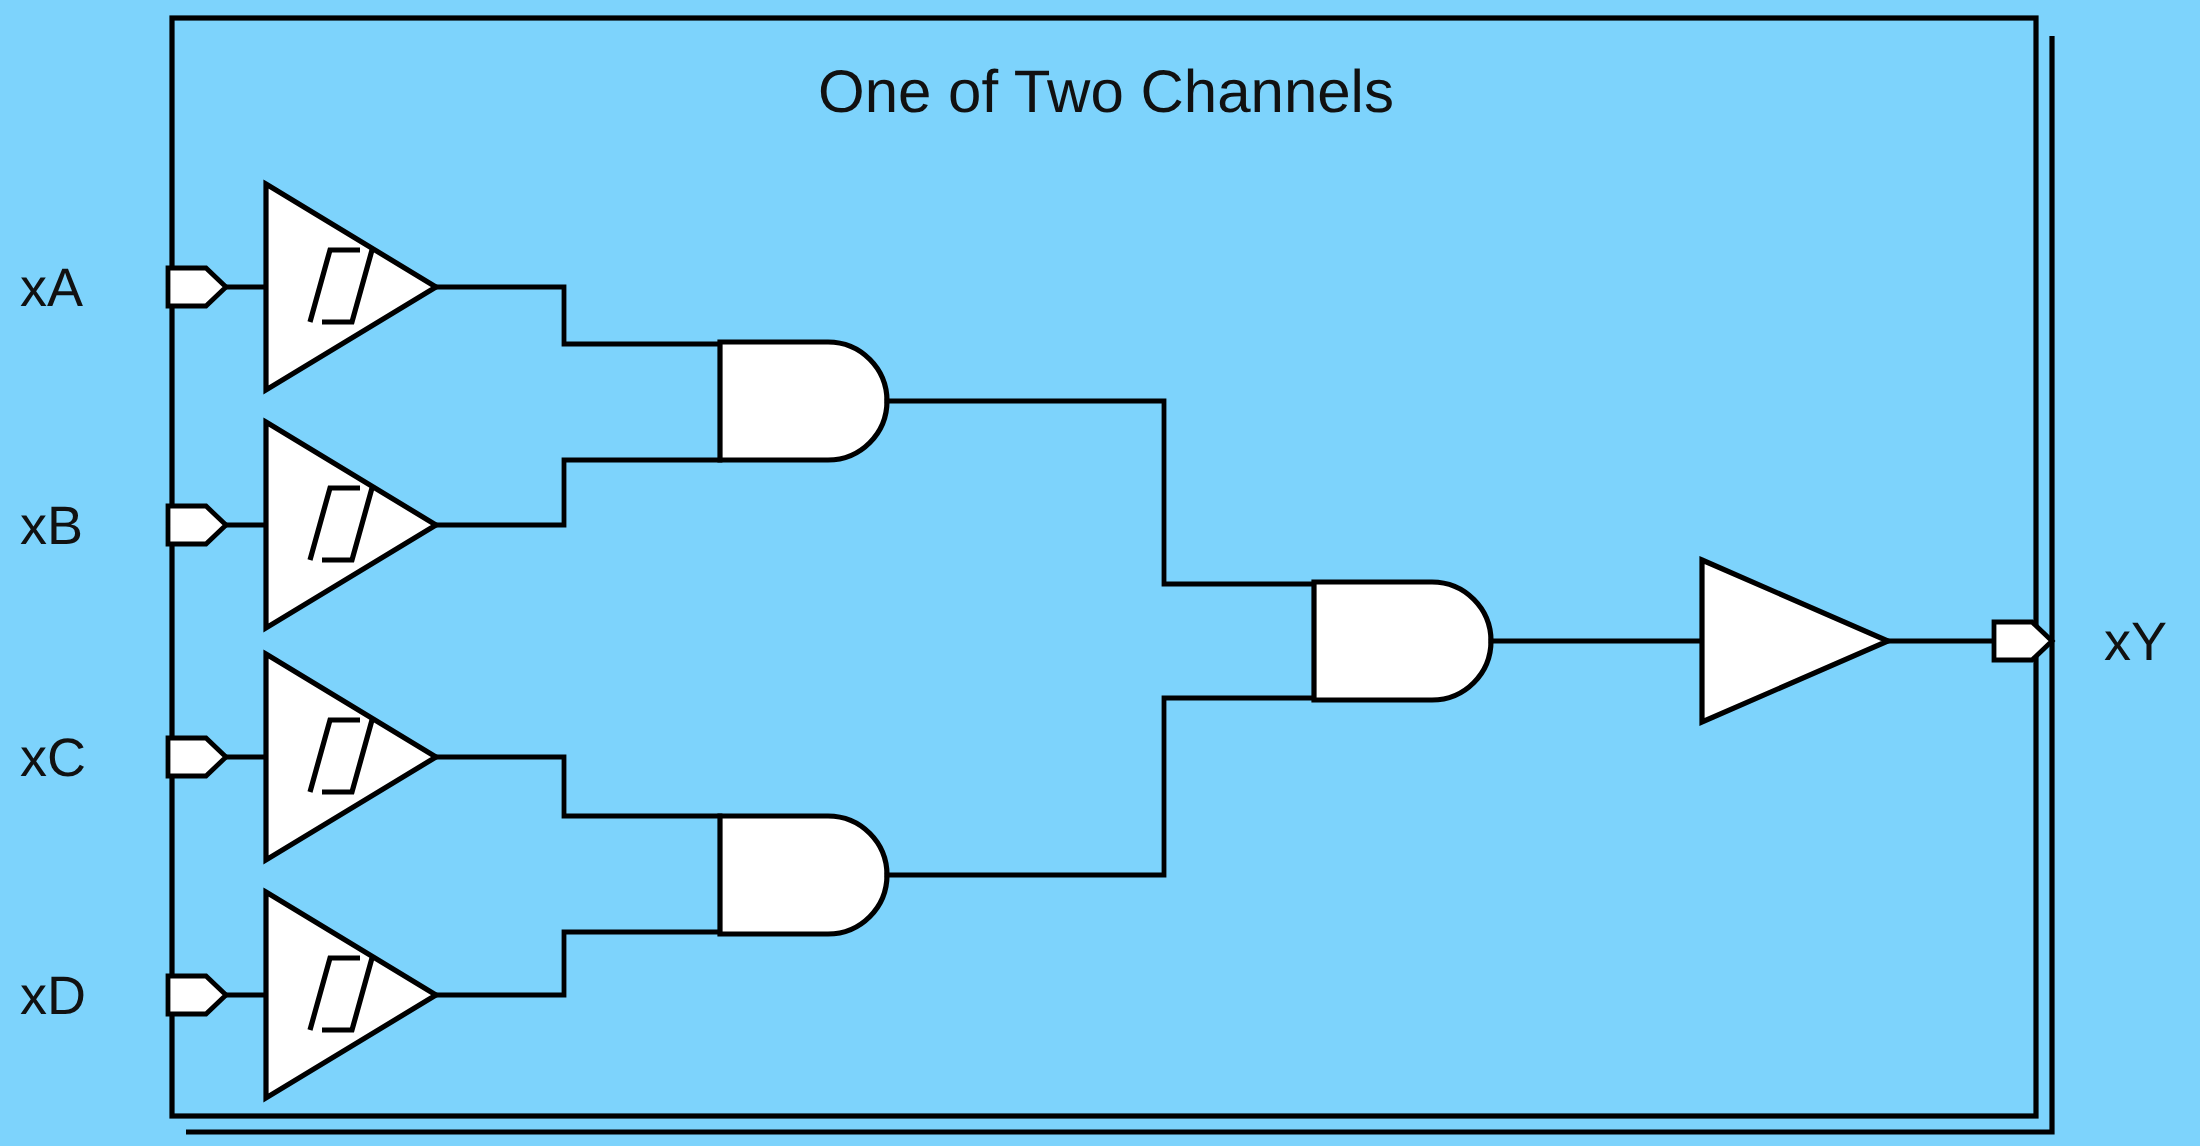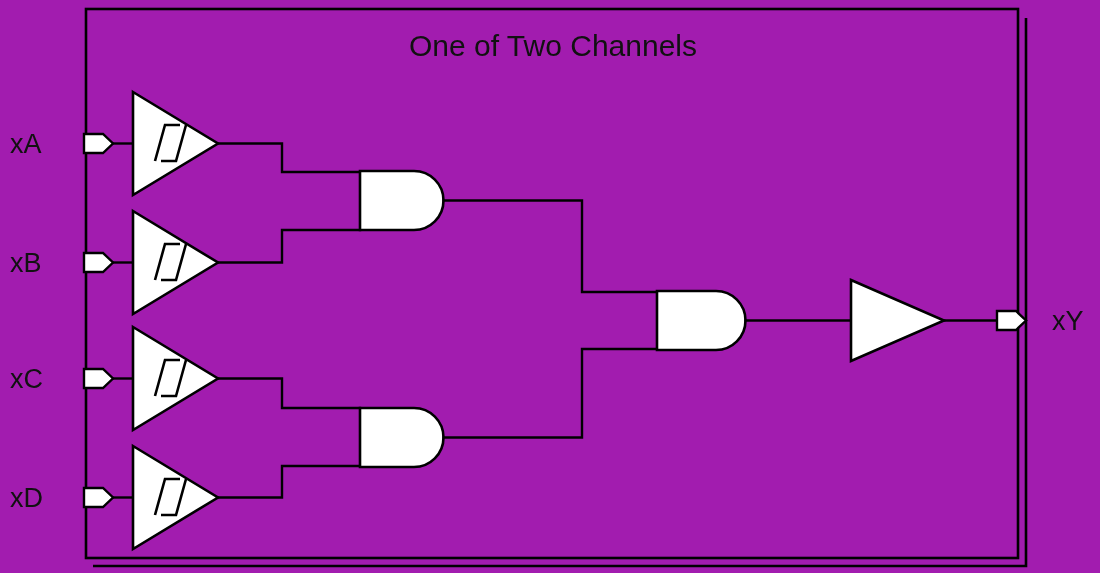--- a/index.html
+++ b/index.html
@@ -8,21 +8,21 @@
     padding: 0;
     background: #ffffff;
   }
   body {
     font-family: "Liberation Sans", sans-serif;
   }
   #canvas {
     position: relative;
     width: 1100px;
     height: 573px;
-    background: #a21caf;
+    background: #7dd3fc;
     overflow: hidden;
   }
   #schematic {
     position: absolute;
     left: 0;
     top: 0;
     width: 1100px;
     height: 573px;
     display: block;
   }

